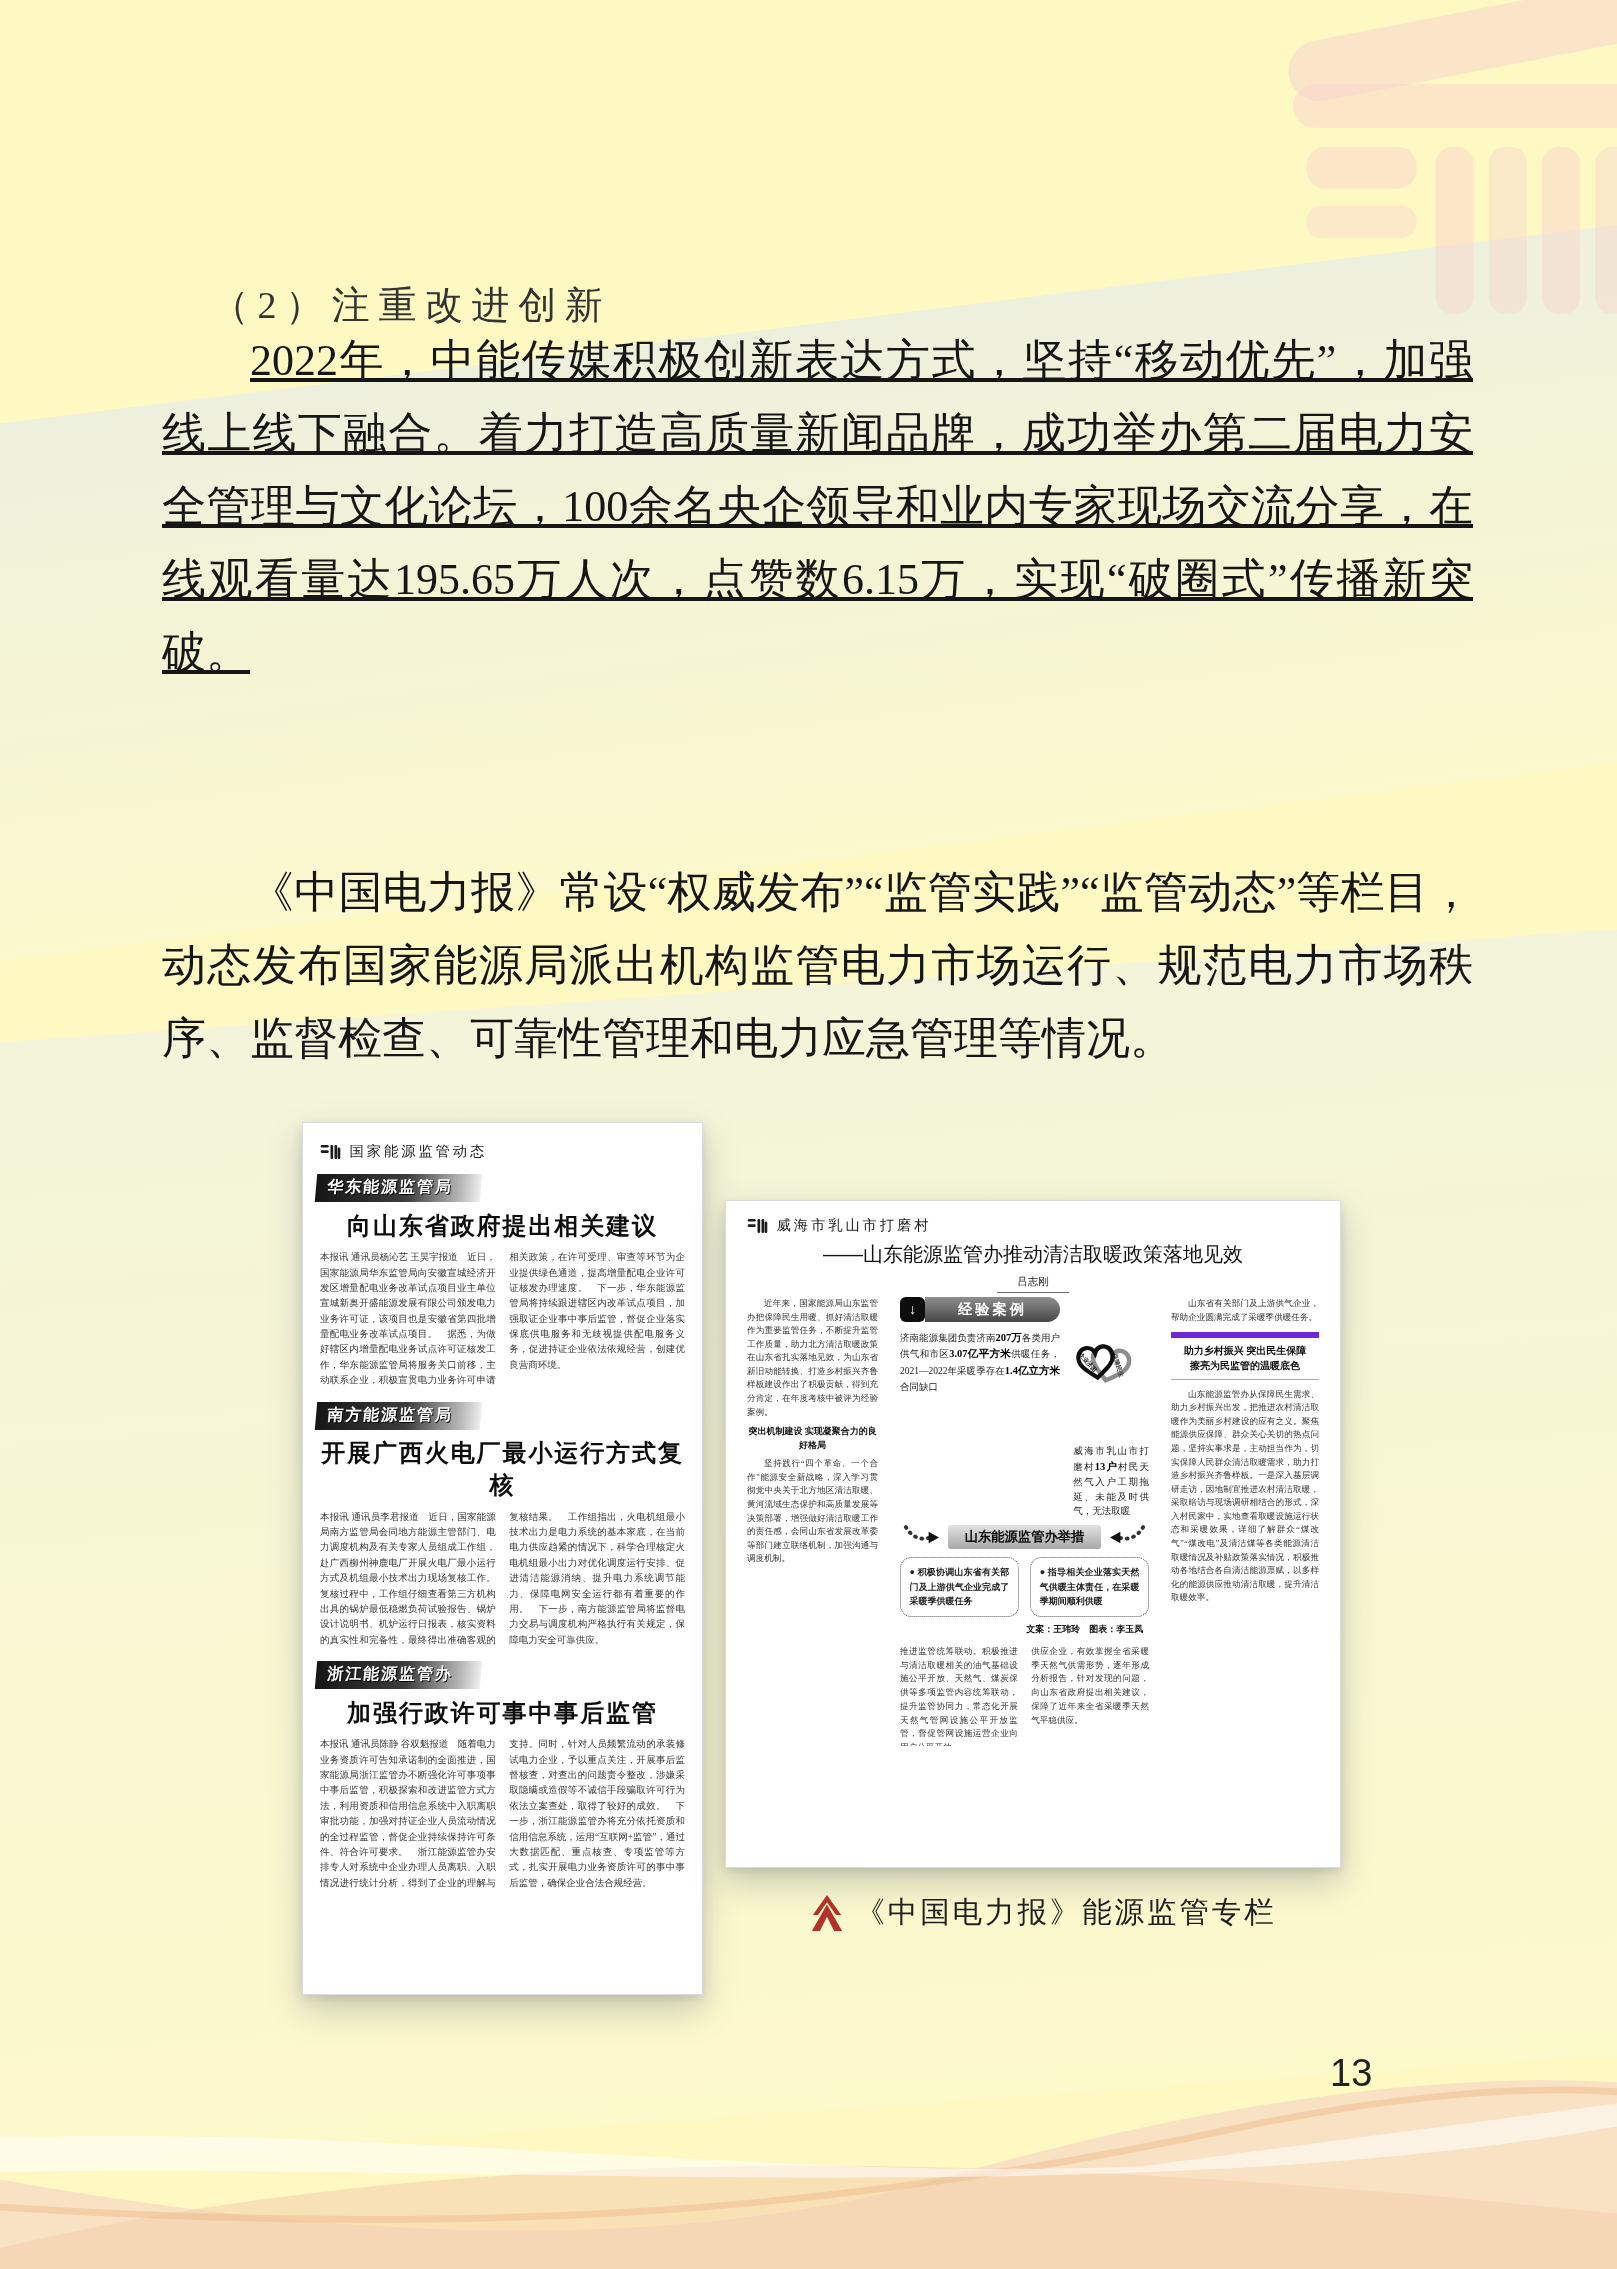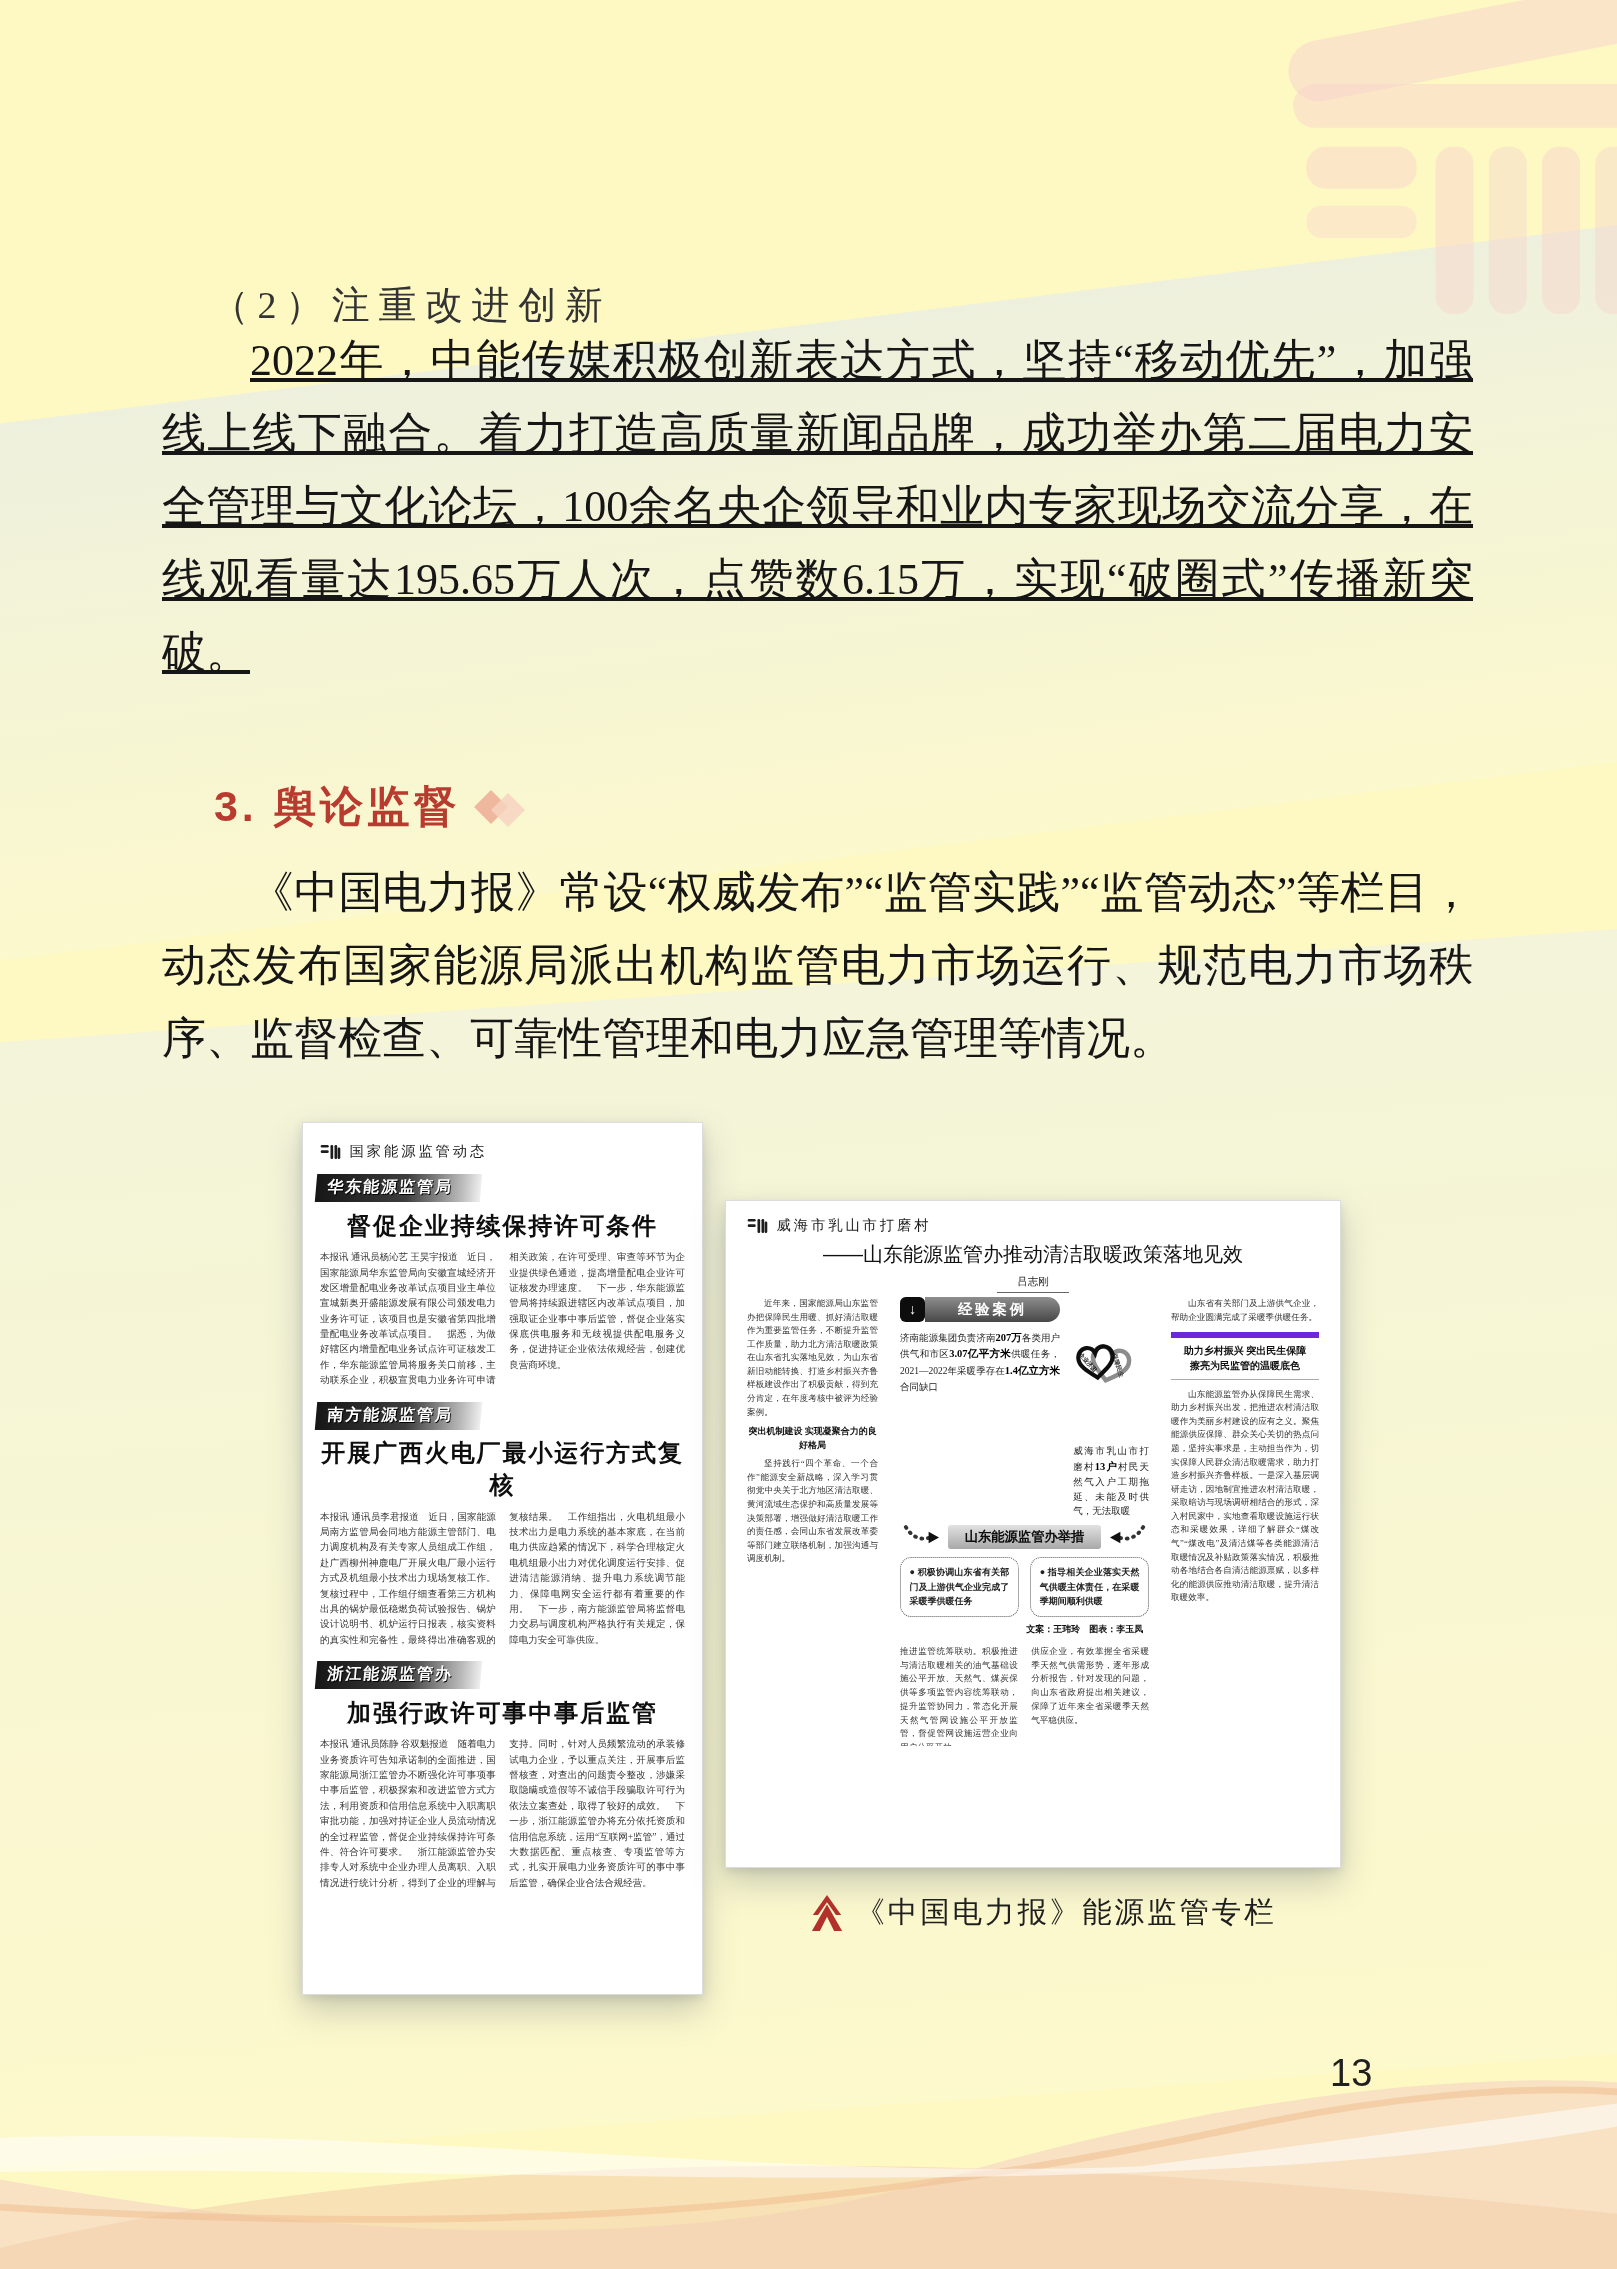--- a/index.html
+++ b/index.html
@@ -108,46 +108,39 @@
   <svg class="waves" viewBox="0 0 1701 270" preserveAspectRatio="none">
     <path d="M0,176 C420,252 760,244 1000,172 C1250,100 1500,62 1701,74 L1701,270 L0,270 Z" fill="#f6dcc3" opacity="0.8"></path>
     <path d="M0,248 C500,128 1100,150 1701,212 L1701,270 L0,270 Z" fill="#f3cda9" opacity="0.55"></path>
     <path d="M0,205 C520,238 900,208 1300,122 C1450,90 1600,76 1701,84" fill="none" stroke="#efb98c" stroke-width="7" opacity="0.5"></path>
     <path d="M0,132 C430,120 820,178 1200,162 L1701,96 L1701,120 C1200,210 520,158 0,168 Z" fill="#ffffff" opacity="0.55"></path>
   </svg>
 
   <div class="heading2">（2）注重改进创新</div>
   <p class="para p1">2022年，中能传媒积极创新表达方式，坚持“移动优先”，加强线上线下融合。着力打造高质量新闻品牌，成功举办第二届电力安全管理与文化论坛，100余名央企领导和业内专家现场交流分享，在线观看量达195.65万人次，点赞数6.15万，实现“破圈式”传播新突破。</p>
 
-  <div class="heading3-row">
-    <span class="heading3">3. 舆论监督</span>
-    <span class="diamonds">
-        <i class="d1"></i>
-        <i class="d2"></i>
-      </span>
-  </div>
   <p class="para p2">《中国电力报》常设“权威发布”“监管实践”“监管动态”等栏目，动态发布国家能源局派出机构监管电力市场运行、规范电力市场秩序、监督检查、可靠性管理和电力应急管理等情况。</p>
 
   <div class="clip clip-left">
     <div class="masthead">
       <svg class="mast-icon" viewBox="0 0 22 18">
         <g fill="#1d1d1d">
           <rect x="0" y="1" width="9" height="3" rx="1.4"></rect>
             <rect x="0" y="7" width="9" height="3" rx="1.4"></rect>
           <rect x="11" y="1" width="3" height="16" rx="1.4"></rect>
             <rect x="15.5" y="1" width="3" height="16" rx="1.4"></rect>
             <rect x="19" y="4" width="3" height="13" rx="1.4"></rect>
         </g>
       </svg>
       <span>国家能源监管动态</span>
     </div>
 
     <div>
       <div class="banner">华东能源监管局</div>
-      <div class="art-headline">督促企业持续保持许可条件</div>
+      <div class="art-headline">向山东省政府提出相关建议</div>
       <div class="art-body">本报讯 通讯员杨沁艺 王昊宇报道　近日，国家能源局华东监管局向安徽宣城经济开发区增量配电业务改革试点项目业主单位宣城新奥开盛能源发展有限公司颁发电力业务许可证，该项目也是安徽省第四批增量配电业务改革试点项目。　据悉，为做好辖区内增量配电业务试点许可证核发工作，华东能源监管局将服务关口前移，主动联系企业，积极宣贯电力业务许可申请相关政策，在许可受理、审查等环节为企业提供绿色通道，提高增量配电企业许可证核发办理速度。　下一步，华东能源监管局将持续跟进辖区内改革试点项目，加强取证企业事中事后监管，督促企业落实保底供电服务和无歧视提供配电服务义务，促进持证企业依法依规经营，创建优良营商环境。</div>
     </div>
 
     <div>
       <div class="banner">南方能源监管局</div>
       <div class="art-headline">开展广西火电厂最小运行方式复核</div>
       <div class="art-body">本报讯 通讯员李君报道　近日，国家能源局南方监管局会同地方能源主管部门、电力调度机构及有关专家人员组成工作组，赴广西柳州神鹿电厂开展火电厂最小运行方式及机组最小技术出力现场复核工作。　复核过程中，工作组仔细查看第三方机构出具的锅炉最低稳燃负荷试验报告、锅炉设计说明书、机炉运行日报表，核实资料的真实性和完备性，最终得出准确客观的复核结果。　工作组指出，火电机组最小技术出力是电力系统的基本家底，在当前电力供应趋紧的情况下，科学合理核定火电机组最小出力对优化调度运行安排、促进清洁能源消纳、提升电力系统调节能力、保障电网安全运行都有着重要的作用。　下一步，南方能源监管局将监督电力交易与调度机构严格执行有关规定，保障电力安全可靠供应。</div>
     </div>
 
     <div>

